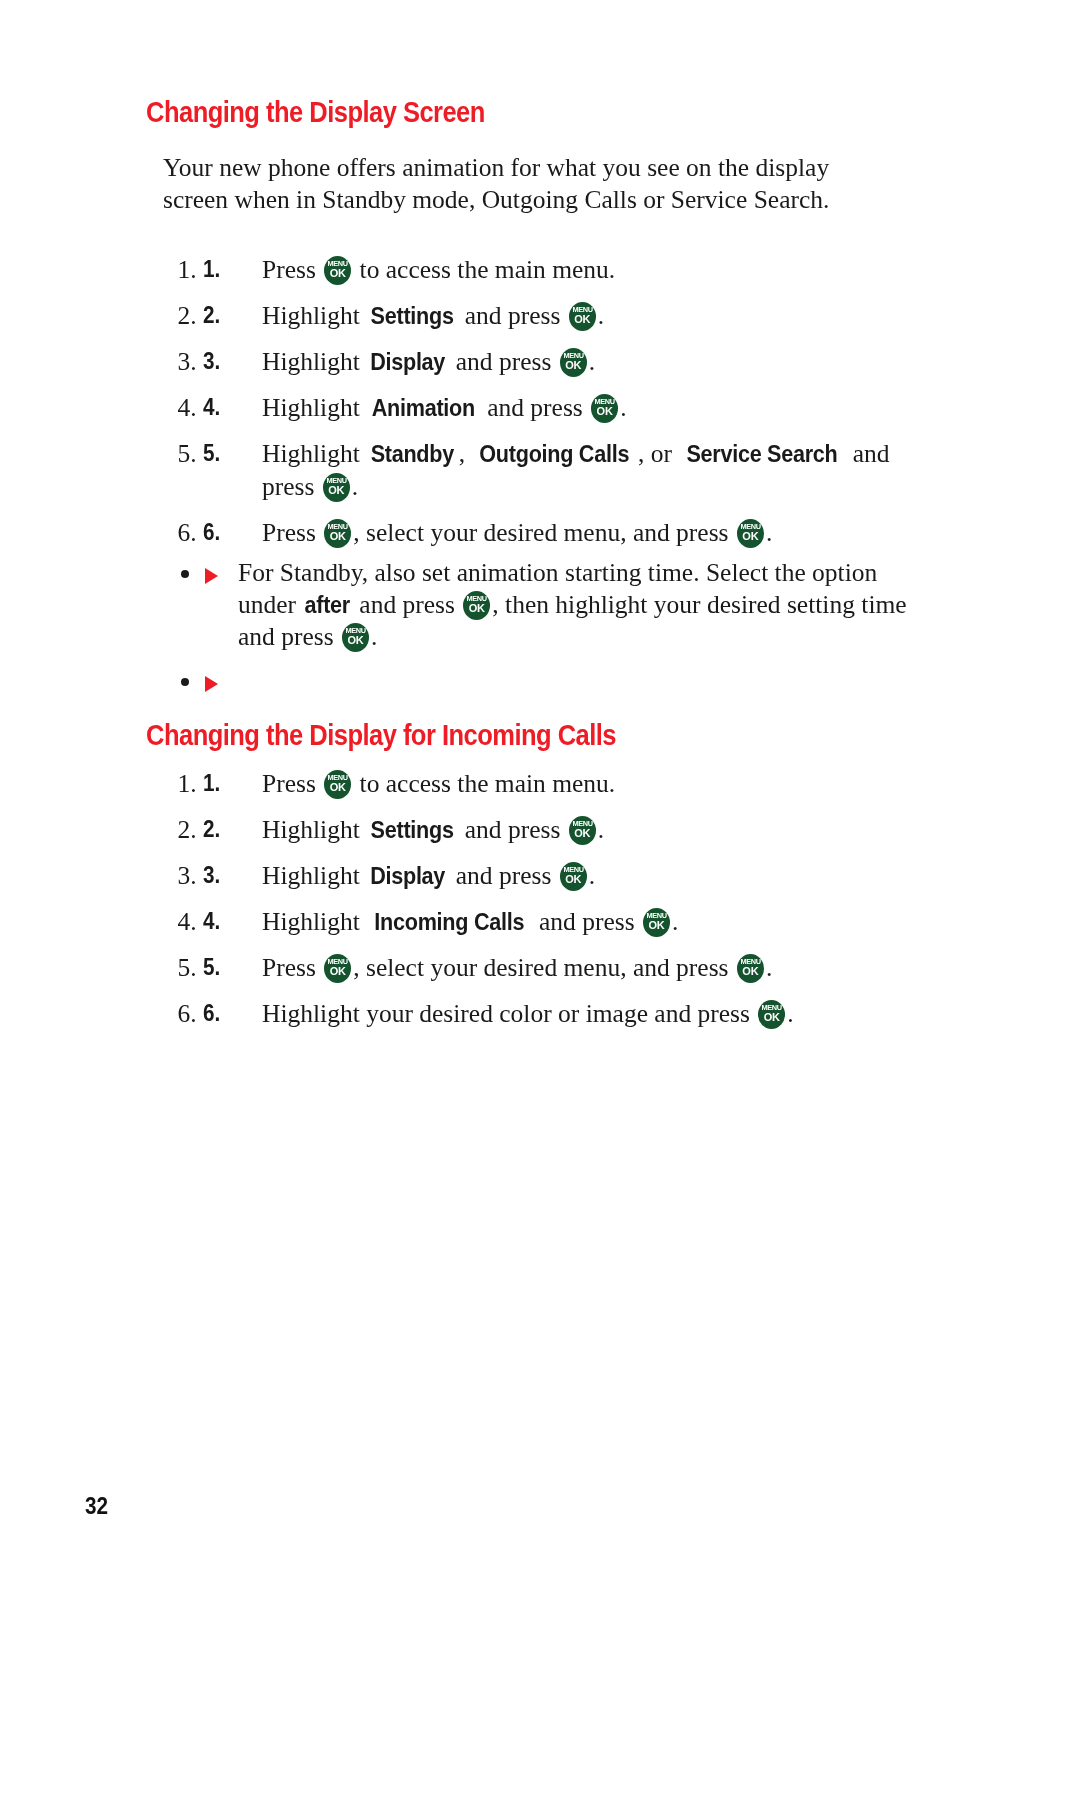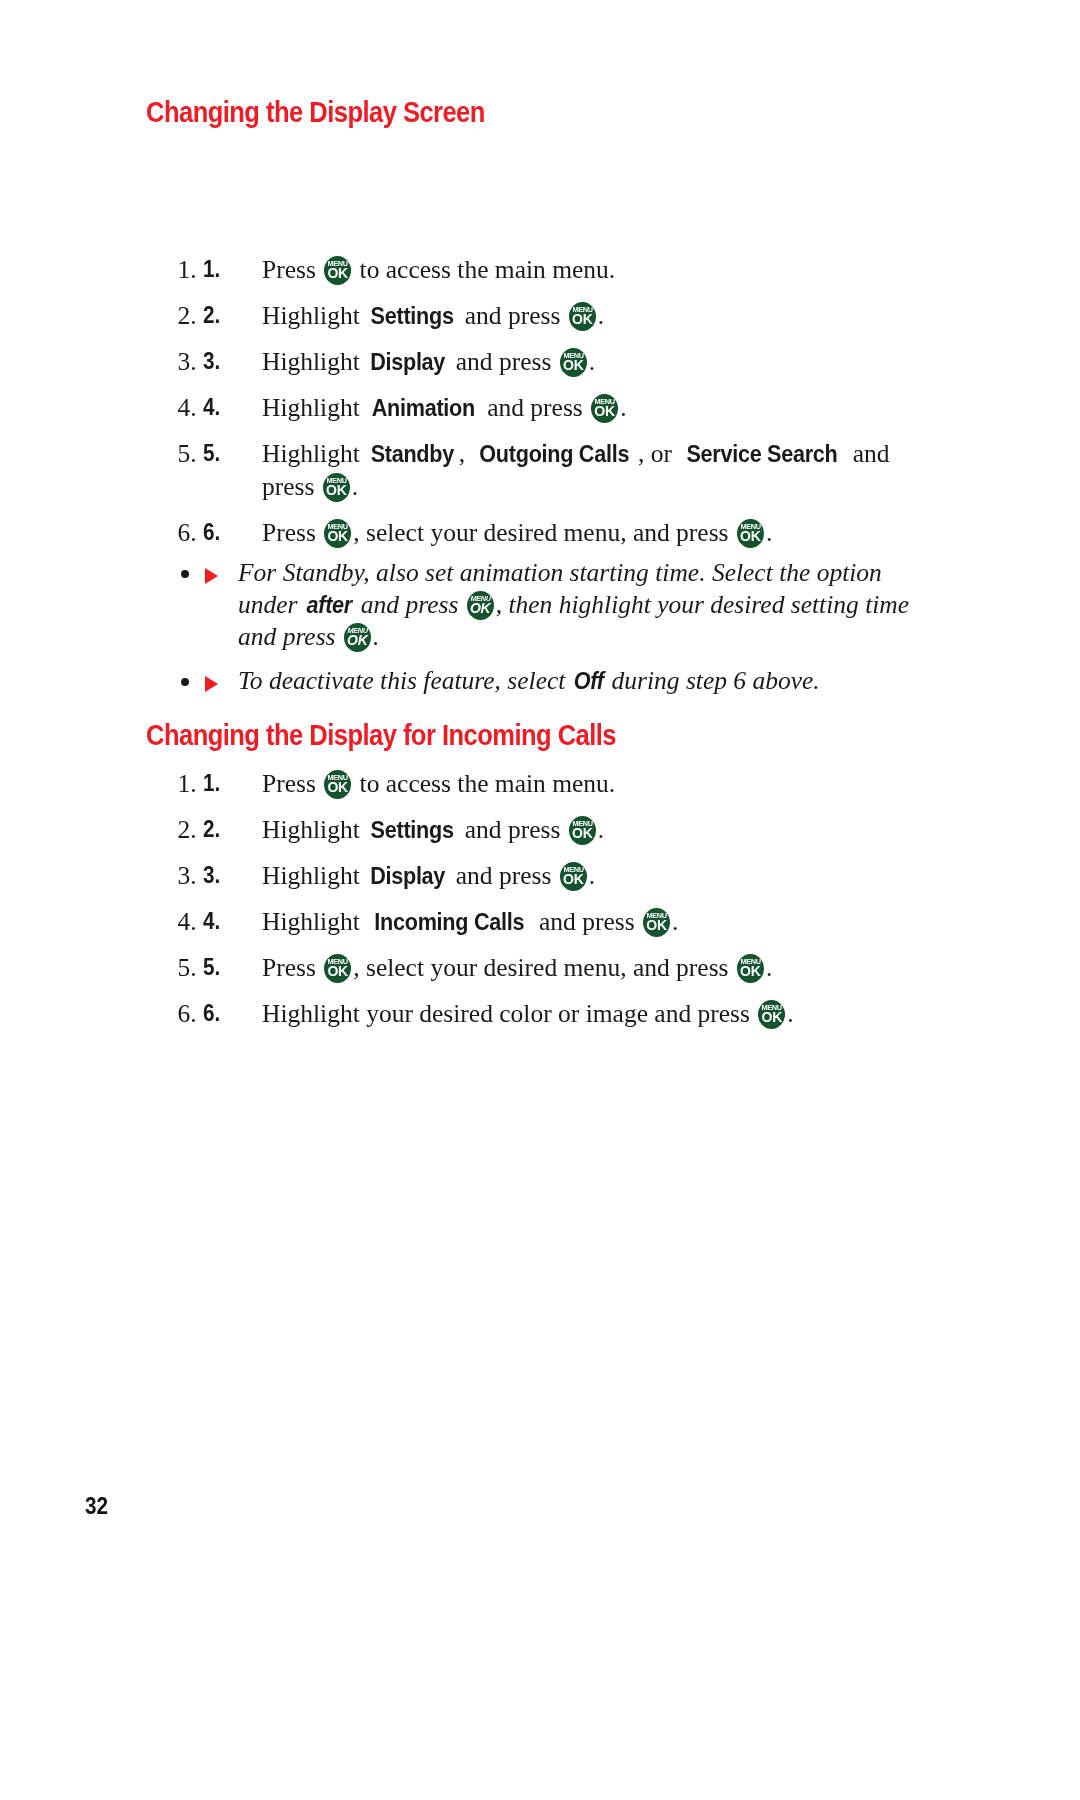--- a/index.html
+++ b/index.html
@@ -85,21 +85,20 @@
     width: 730px;
   }
   #bullets-1 { top: 541px; }
 
   .bullet {
     position: relative;
     padding-left: 35px;
     margin-bottom: 12px;
     font-size: 25.5px;
     line-height: 32px;
-    font-style: italic;
   }
   .bullet .tri {
     position: absolute;
     left: 2px;
     top: 11px;
     width: 0; height: 0;
     border-left: 13px solid #ee1c25;
     border-top: 8px solid transparent;
     border-bottom: 8px solid transparent;
   }
@@ -136,21 +135,21 @@
     font-size: 8px;
     font-weight: bold;
     line-height: 8px;
     letter-spacing: -0.4px;
     transform: scaleX(0.92);
   }
   .menukey .k-ok {
     position: absolute;
     top: 13px; left: 0; right: 0;
     text-align: center;
-    font-size: 14px;
+    font-size: 11px;
     font-weight: bold;
     line-height: 9px;
     letter-spacing: -0.2px;
   }
 
   
   #page-number {
     position: absolute;
     left: 85px;
     top: 1493px;
@@ -162,20 +161,21 @@
     transform-origin: left top;
   }
 </style>
 </head>
 <body>
 
 <div class="page">
 
   <h1 class="section-heading" id="heading-1">Changing the Display Screen</h1>
 
+  <p class="intro">Your new phone offers animation for what you see on the display screen when in Standby mode, Outgoing Calls or Service Search.</p>
 
   <ol class="steps" id="steps-1">
       <li class="step">
         <span class="num">1.</span>
         <span class="txt">Press <span class="menukey"><span class="k-menu">MENU</span><span class="k-ok">OK</span></span> to access the main menu.</span>
       </li>
       <li class="step">
         <span class="num">2.</span>
         <span class="txt">Highlight <span class="em">Settings</span> and press <span class="menukey"><span class="k-menu">MENU</span><span class="k-ok">OK</span></span>.</span>
       </li>
@@ -192,21 +192,21 @@
         <span class="txt">Highlight <span class="em">Standby</span>, <span class="em">Outgoing Calls</span>, or <span class="em">Service Search</span> and press <span class="menukey"><span class="k-menu">MENU</span><span class="k-ok">OK</span></span>.</span>
       </li>
       <li class="step">
         <span class="num">6.</span>
         <span class="txt">Press <span class="menukey"><span class="k-menu">MENU</span><span class="k-ok">OK</span></span>, select your desired menu, and press <span class="menukey"><span class="k-menu">MENU</span><span class="k-ok">OK</span></span>.</span>
       </li>
     </ol>
 
   <ul class="bullets" id="bullets-1">
       <li class="bullet"><span class="tri"></span><span class="txt">For Standby, also set animation starting time. Select the option under <span class="em">after</span> and press <span class="menukey"><span class="k-menu">MENU</span><span class="k-ok">OK</span></span>, then highlight your desired setting time and press <span class="menukey"><span class="k-menu">MENU</span><span class="k-ok">OK</span></span>.</span></li>
-      <li class="bullet"><span class="tri"></span><span class="txt">To deactivate this feature, select <span class="em">Off</span> during step 6 above.</span></li>
+      <li class="bullet"><span class="tri"></span></li>
     </ul>
 
   <h1 class="section-heading" id="heading-2">Changing the Display for Incoming Calls</h1>
 
   <ol class="steps" id="steps-2">
       <li class="step">
         <span class="num">1.</span>
         <span class="txt">Press <span class="menukey"><span class="k-menu">MENU</span><span class="k-ok">OK</span></span> to access the main menu.</span>
       </li>
       <li class="step">

